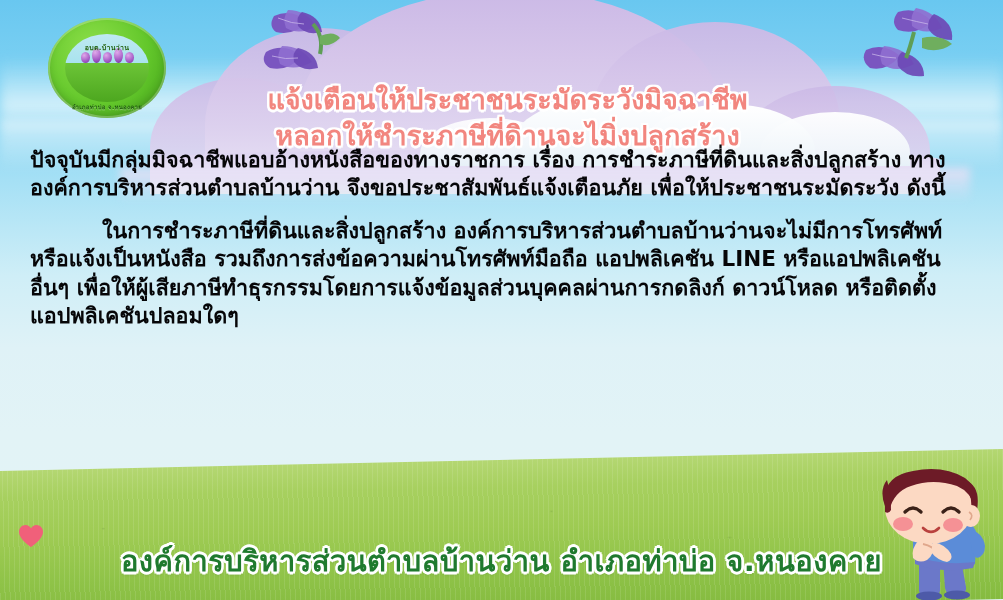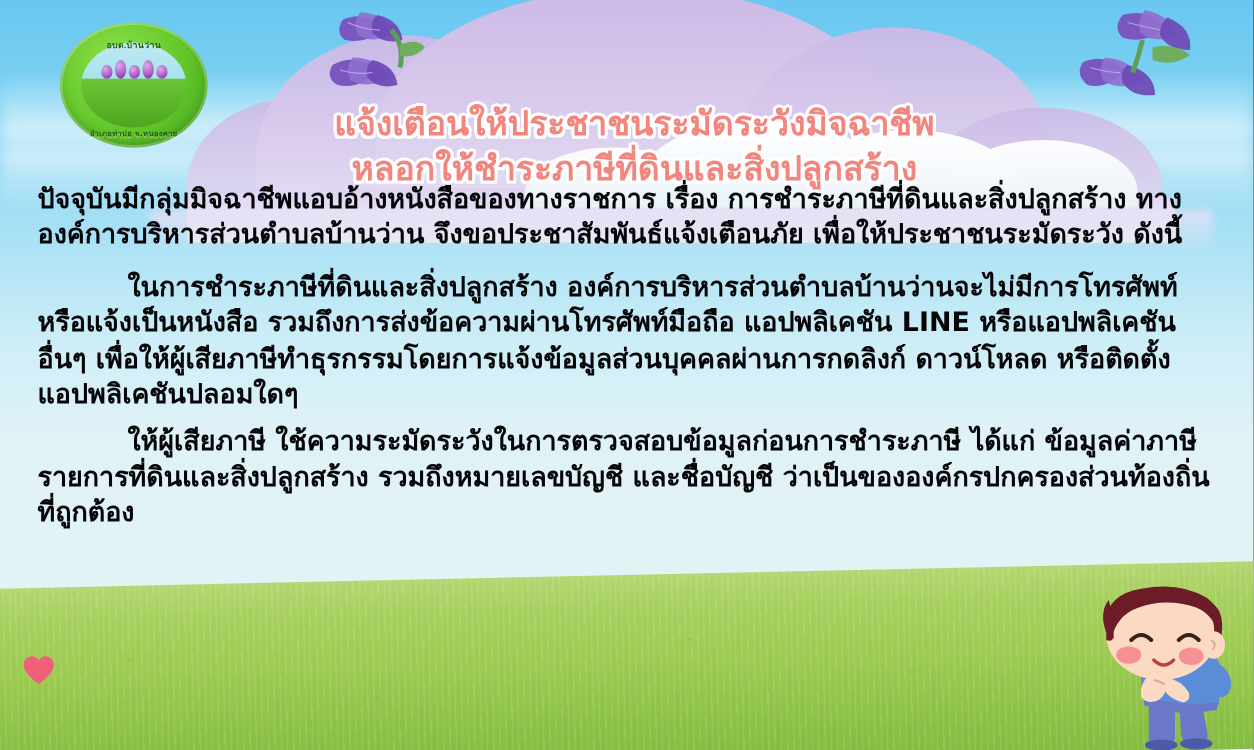--- a/index.html
+++ b/index.html
@@ -118,21 +118,21 @@
   .logo-txt-top, .logo-txt-bot {
     position: absolute;
     left: 0; right: 0;
     text-align: center;
     color: #1f5e0c;
     font-size: 7px;
     font-weight: bold;
     letter-spacing: .3px;
     text-shadow: 0 1px 0 rgba(255,255,255,.35);
   }
-  .logo-txt-top { top: 12px; font-family: Liberation Serif, serif; }
+  .logo-txt-top { top: 24px; }
   .logo-txt-bot { bottom: 6px; font-size: 6px; }
 
   
   .flower { position: absolute; pointer-events: none; }
   .fl-left  { left: 258px; top: 6px;  width: 110px; height: 86px; }
   .fl-right { left: 862px; top: 4px;  width: 128px; height: 98px; }
 
   
   .headline {
     position: absolute;
@@ -306,33 +306,33 @@
         <path d="M60 34 Q78 30 90 40 Q76 50 60 44Z" fill="#6fae5e"></path>
         <path d="M40 14 Q56 18 66 20" stroke="#c7b4e8" stroke-width="1" fill="none" opacity=".8"></path>
         <path d="M10 50 Q24 54 34 54" stroke="#c7b4e8" stroke-width="1" fill="none" opacity=".8"></path>
       </g>
     </svg>
   </div>
 
 
   <div class="subhead">
     <span class="sh-line">แจ้งเตือนให้ประชาชนระมัดระวังมิจฉาชีพ</span>
-    <span class="sh-line">หลอกให้ชำระภาษีที่ดินและสิ่งปลูกสร้าง</span>
+    <span class="sh-line">หลอกให้ชำระภาษีที่ดิานจะไมิ่งปลูกสร้าง</span>
   </div>
 
   <div class="body-copy">
     <p class="para p1">ปัจจุบันมีกลุ่มมิจฉาชีพแอบอ้างหนังสือของทางราชการ เรื่อง การชำระภาษีที่ดินและสิ่งปลูกสร้าง ทางองค์การบริหารส่วนตำบลบ้านว่าน จึงขอประชาสัมพันธ์แจ้งเตือนภัย เพื่อให้ประชาชนระมัดระวัง ดังนี้</p>
     <p class="para p2">ในการชำระภาษีที่ดินและสิ่งปลูกสร้าง องค์การบริหารส่วนตำบลบ้านว่านจะไม่มีการโทรศัพท์หรือแจ้งเป็นหนังสือ รวมถึงการส่งข้อความผ่านโทรศัพท์มือถือ แอปพลิเคชัน LINE หรือแอปพลิเคชันอื่นๆ เพื่อให้ผู้เสียภาษีทำธุรกรรมโดยการแจ้งข้อมูลส่วนบุคคลผ่านการกดลิงก์ ดาวน์โหลด หรือติดตั้งแอปพลิเคชันปลอมใดๆ</p>
-    <p class="para p3">ให้ผู้เสียภาษี ใช้ความระมัดระวังในการตรวจสอบข้อมูลก่อนการชำระภาษี ได้แก่ ข้อมูลค่าภาษี รายการที่ดินและสิ่งปลูกสร้าง รวมถึงหมายเลขบัญชี และชื่อบัญชี ว่าเป็นขององค์กรปกครองส่วนท้องถิ่นที่ถูกต้อง</p>
   </div>
 
   <div class="grass">
     <div class="grass-speck"></div>
   </div>
 
+  <div class="footer-text">องค์การบริหารส่วนตำบลบ้านว่าน อำเภอท่าบ่อ จ.หนองคาย</div>
 
   <div class="heart">
     <svg viewBox="0 0 26 24" width="26" height="24">
       <path d="M13 23 C13 23 1 15.2 1 7.9 C1 3.8 4.1 1 7.5 1 C10 1 12 2.5 13 4.4 C14 2.5 16 1 18.5 1 C21.9 1 25 3.8 25 7.9 C25 15.2 13 23 13 23Z" fill="#f0607a"></path>
     </svg>
   </div>
 
   <div class="character">
     <svg viewBox="0 0 140 132" width="140" height="132">
       <g>

